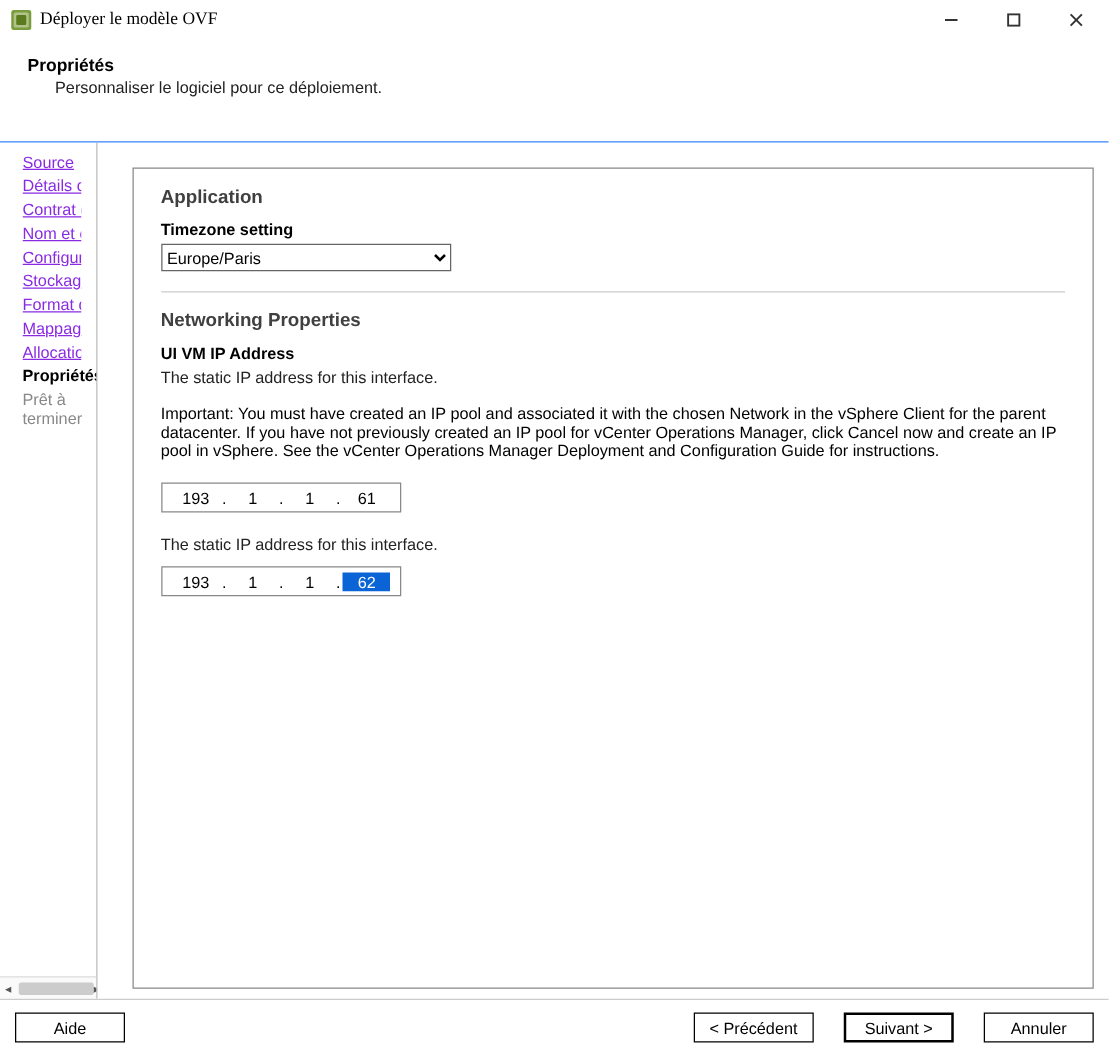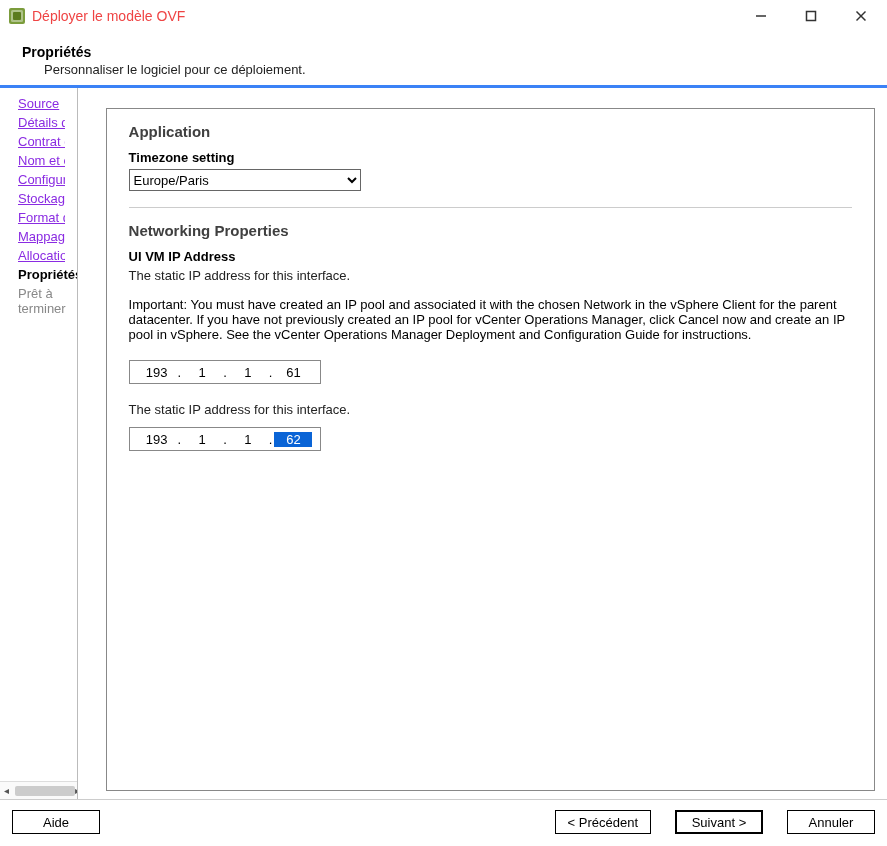--- a/index.html
+++ b/index.html
@@ -25,22 +25,23 @@
     padding: 0 8px;
     border-bottom: 1px solid transparent;
   }
   .titlebar .app-icon {
     width: 18px;
     height: 18px;
     margin-right: 6px;
   }
   .titlebar .title {
     flex: 0 0 auto;
-    color: #ef4444;
+    color: #000000;
     font-size: 14px;
+    font-family: Liberation Serif, serif;
   }
   .titlebar .spacer {
     flex: 1 1 auto;
   }
   .win-btns {
     display: flex;
     gap: 22px;
     margin-right: 4px;
   }
   .win-btn {
@@ -64,22 +65,23 @@
   }
   .header-region .subheading {
     padding-left: 22px;
     margin-top: 2px;
     color: #222;
   }
   
   .main {
     display: flex;
     flex: 1 1 auto;
-    border-top: 3px solid #3b82f6;
+    border-top: 1px solid #3b82f6;
     overflow: hidden;
+    margin-top: 28px;
   }
   .sidebar {
     width: 210px;
     border-right: 1px solid #bbb;
     display: flex;
     flex-direction: column;
     overflow: hidden;
   }
   .sidebar-list {
     flex: 1 1 auto;

